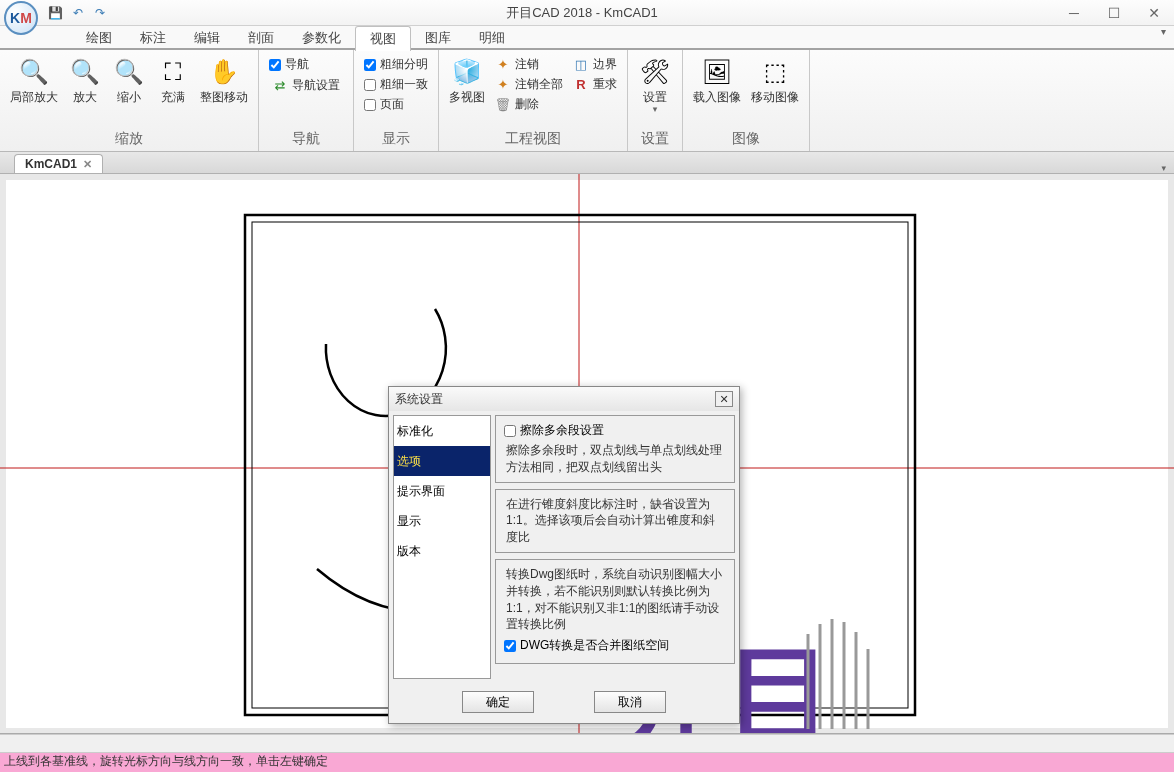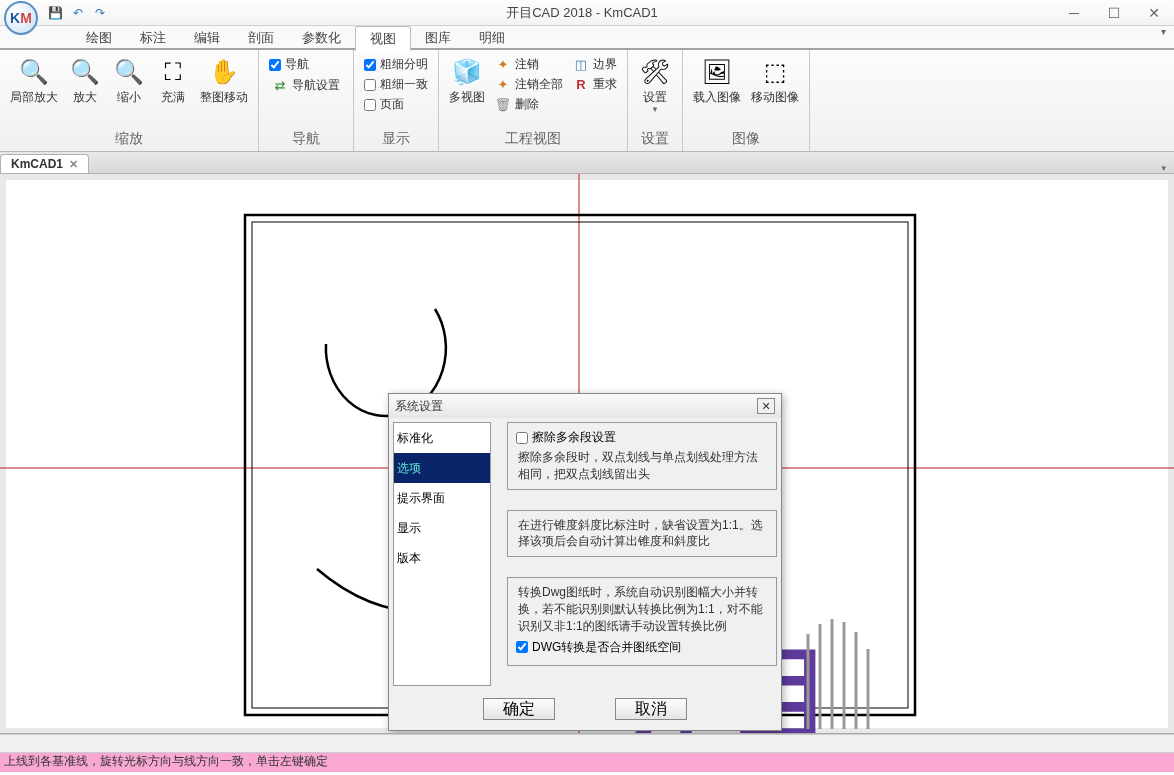--- a/index.html
+++ b/index.html
@@ -30,43 +30,43 @@
 .ribbon-btn { display: flex; flex-direction: column; align-items: center; padding: 2px 4px; cursor: pointer; border-radius: 3px; min-width: 42px; }
 .ribbon-icon { width: 32px; height: 32px; display: flex; align-items: center; justify-content: center; font-size: 24px; }
 .ribbon-btn-label { font-size: 12px; color: #333; margin-top: 2px; text-align: center; line-height: 1.2; }
 .ribbon-check-list { display: flex; flex-direction: column; gap: 3px; padding: 2px 4px; }
 .ribbon-check { display: flex; align-items: center; gap: 4px; font-size: 12px; color: #333; cursor: pointer; }
 .ribbon-small-list { display: flex; flex-direction: column; gap: 1px; padding: 1px; }
 .ribbon-small { display: flex; align-items: center; gap: 4px; font-size: 12px; color: #333; padding: 1px 3px; cursor: pointer; }
 .ribbon-small .si { width: 16px; height: 16px; display: inline-flex; align-items: center; justify-content: center; font-size: 13px; }
 
 
-.doc-tabs { height: 22px; background: linear-gradient(#e8e8e8, #d8d8d8); display: flex; align-items: flex-end; border-bottom: 1px solid #b0b0b0; }
+.doc-tabs { height: 22px; background: linear-gradient(#e8e8e8, #d8d8d8); display: flex; align-items: flex-end; padding-left: 14px; border-bottom: 1px solid #b0b0b0; }
 .doc-tab { background: #fff; border: 1px solid #b0b0b0; border-bottom: none; border-radius: 4px 4px 0 0; padding: 2px 10px; display: flex; align-items: center; gap: 6px; font-size: 12px; font-weight: bold; color: #333; }
 .doc-tab .close { color: #888; font-size: 11px; cursor: pointer; }
 .doc-tabs-chevron { margin-left: auto; margin-right: 8px; color: #666; font-size: 9px; cursor: pointer; }
 
 
 .canvas-area { height: 560px; background: #e8e8e8; position: relative; overflow: hidden; border-bottom: 1px solid #aaa; }
 .canvas-svg { position: absolute; inset: 0; }
 
 
-.dialog { position: absolute; left: 388px; top: 219px; width: 394px; background: #f0f0f0; border: 1px solid #888; box-shadow: 2px 2px 8px rgba(0,0,0,0.3); }
+.dialog { position: absolute; left: 388px; top: 212px; width: 352px; background: #f0f0f0; border: 1px solid #888; box-shadow: 2px 2px 8px rgba(0,0,0,0.3); }
 .dialog-title { height: 24px; background: linear-gradient(#fafafa, #e6e6e6); display: flex; align-items: center; padding: 0 6px; font-size: 12px; color: #333; }
 .dialog-close { margin-left: auto; width: 18px; height: 16px; border: 1px solid #888; background: #f0f0f0; display: flex; align-items: center; justify-content: center; font-size: 11px; cursor: pointer; }
 .dialog-body { display: flex; padding: 4px; gap: 4px; }
 .dialog-sidebar { width: 98px; background: #fff; border: 1px solid #999; height: 264px; }
 .sidebar-item { padding: 8px 3px; font-size: 12px; cursor: pointer; line-height: 14px; }
-.sidebar-item.selected { background: #0a246a; color: #5eead4; }
-.dialog-content { flex: 1; display: flex; flex-direction: column; gap: 20px; margin-left: 12px; }
+.sidebar-item.selected { background: #0a246a; color: #fde047; }
+.dialog-content { flex: 1; display: flex; flex-direction: column; gap: 6px; }
 .option-box { border: 1px solid #999; background: #f0f0f0; padding: 6px 8px; font-size: 12px; }
 .option-check { display: flex; align-items: center; gap: 4px; margin-bottom: 3px; }
 .option-desc { color: #333; line-height: 1.4; padding-left: 2px; }
 .dialog-buttons { display: flex; justify-content: center; gap: 60px; padding: 8px 0 10px; }
-.dialog-btn { width: 72px; height: 22px; border: 1px solid #888; background: linear-gradient(#fdfdfd, #e4e4e4); font-size: 16px; cursor: pointer; }
+.dialog-btn { width: 72px; height: 22px; border: 1px solid #888; background: linear-gradient(#fdfdfd, #e4e4e4); font-size: 12px; cursor: pointer; }
 
 
 .status-sep { height: 18px; background: #f0f0f0; border-top: 1px solid #ccc; }
 .status-bar { height: 20px; background: #f9a8d4; border-top: 1px solid #ccc; display: flex; align-items: flex-start; padding: 0 4px; font-size: 12px; color: #333; }
 
 input[type=checkbox] { width: 12px; height: 12px; }
 </style>
 </head>
 <body>
 

